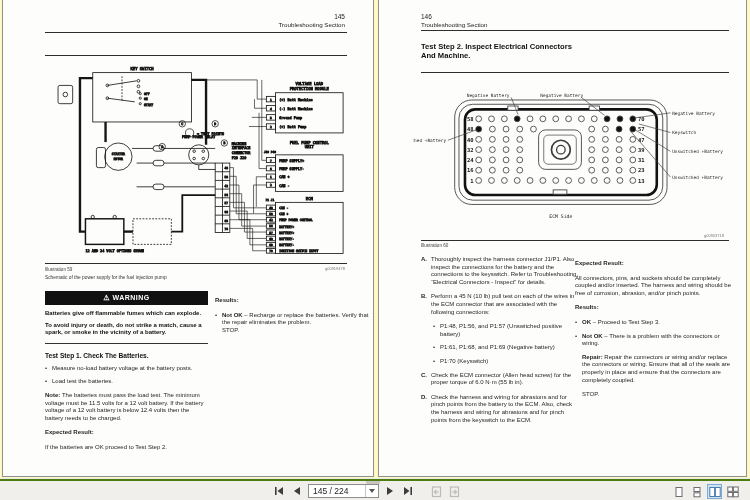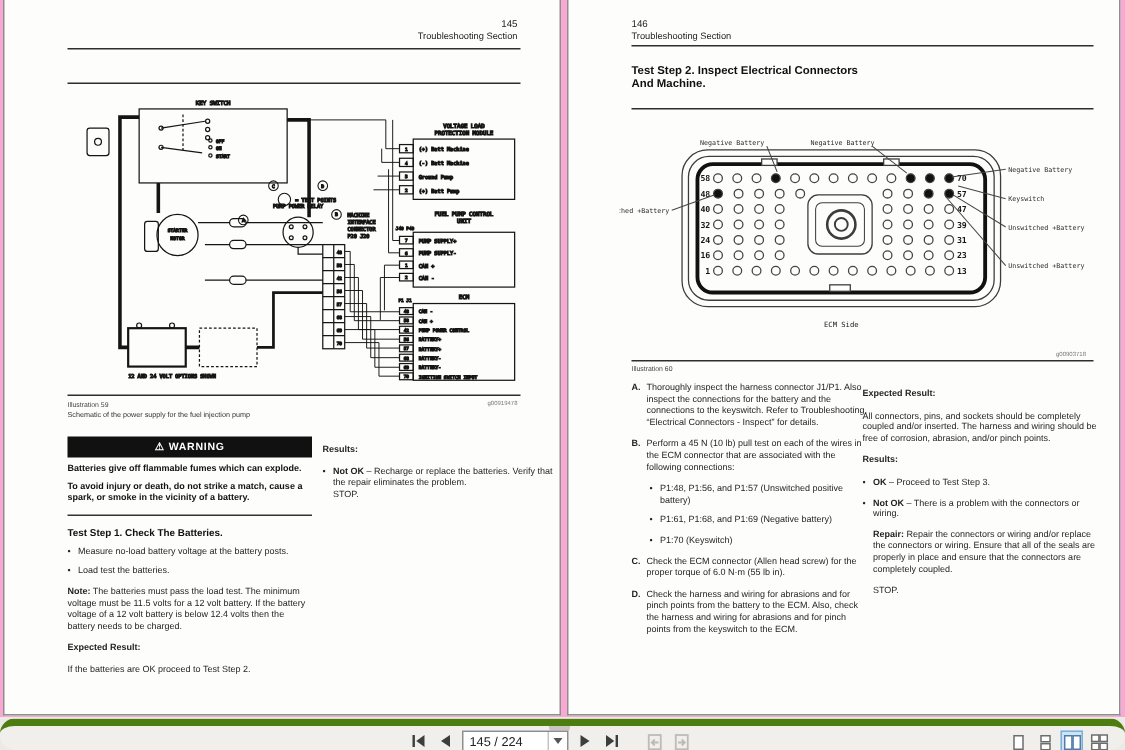--- a/index.html
+++ b/index.html
@@ -1,18 +1,18 @@
 <!DOCTYPE html>
 <html><head>
 <meta charset="utf-8">
 <style>
   html,body{margin:0;padding:0;}
   body{width:750px;height:500px;position:relative;overflow:hidden;
        background:#eceae7;font-family:"Liberation Sans",sans-serif;}
-  .doc-area{position:absolute;left:0;top:0;width:750px;height:478px;background:#f9a8d4;}
+  .doc-area{position:absolute;left:0;top:0;width:750px;height:478px;background:#fef9c3;}
   .page{position:absolute;top:0;height:477px;background:#fdfdfc;border:1px solid #8f8f8f;border-top:none;box-sizing:border-box;}
   .page-left{left:2px;width:372px;}
   .page-right{left:378px;width:369px;}
   .rule{position:absolute;height:1px;background:#2e2e2e;}
   .hdr-num{position:absolute;font-size:6.5px;color:#222;}
   .hdr-sec{position:absolute;font-size:6.2px;color:#222;}
   .t{font-size:6px;line-height:7.6px;color:#1f1f1f;}
   .b{font-weight:bold;}
   .h{font-size:6.6px;font-weight:bold;color:#101010;margin:0 0 6px 0;}
   .title{font-size:7.6px;font-weight:bold;color:#101010;line-height:9px;}
@@ -29,21 +29,21 @@
   .warnbar{background:#111;color:#fff;text-align:center;font-size:7px;font-weight:bold;
            padding:2.5px 0 3px 0;letter-spacing:.5px;}
   .warnbody{font-weight:bold;font-size:6px;line-height:7.4px;color:#111;margin-top:5px;}
   .warn-hr{height:1px;background:#333;margin-top:6px;}
   svg text{font-family:"DejaVu Sans Mono",monospace;fill:#151515;}
   .s38{font-size:3.8px;} .s34{font-size:3.4px;} .s42{font-size:4.2px;} .s32{font-size:3.2px;}
   .clabel{font-size:5.2px;fill:#2a2a2a;}
   .cnum{font-size:6.4px;font-weight:bold;}
   .ccap{font-size:5.6px;}
   .toolbar{position:absolute;left:0;top:479px;width:750px;height:21px;background:#f1efec;
-           border-top:5px solid #4d7c0f;box-sizing:border-box;border-radius:10px;}
+           border-top:2px solid #4d7c0f;box-sizing:border-box;}
   .grip{position:absolute;left:366px;top:0px;width:14px;height:4px;background:#c9c6c2;
         border-radius:0 0 3px 3px;}
   .nav{position:absolute;left:272px;top:3px;display:flex;align-items:center;gap:4px;}
   .navbtn{width:14px;height:14px;display:flex;align-items:center;justify-content:center;cursor:pointer;}
   .pagebox{display:flex;align-items:center;background:#fff;border:1px solid #8e8e8e;height:14px;box-sizing:border-box;}
   .pagebox input{border:none;outline:none;width:52px;height:12px;font-size:8.5px;padding:0 0 0 4px;
                  font-family:"Liberation Sans",sans-serif;color:#222;background:transparent;}
   .caret{width:12px;height:12px;border-left:1px solid #c4c4c4;display:flex;align-items:center;justify-content:center;}
   .caret::after{content:"";border-left:3px solid transparent;border-right:3px solid transparent;border-top:4px solid #555;}
   .views{position:absolute;right:10px;top:3px;display:flex;gap:3px;}

